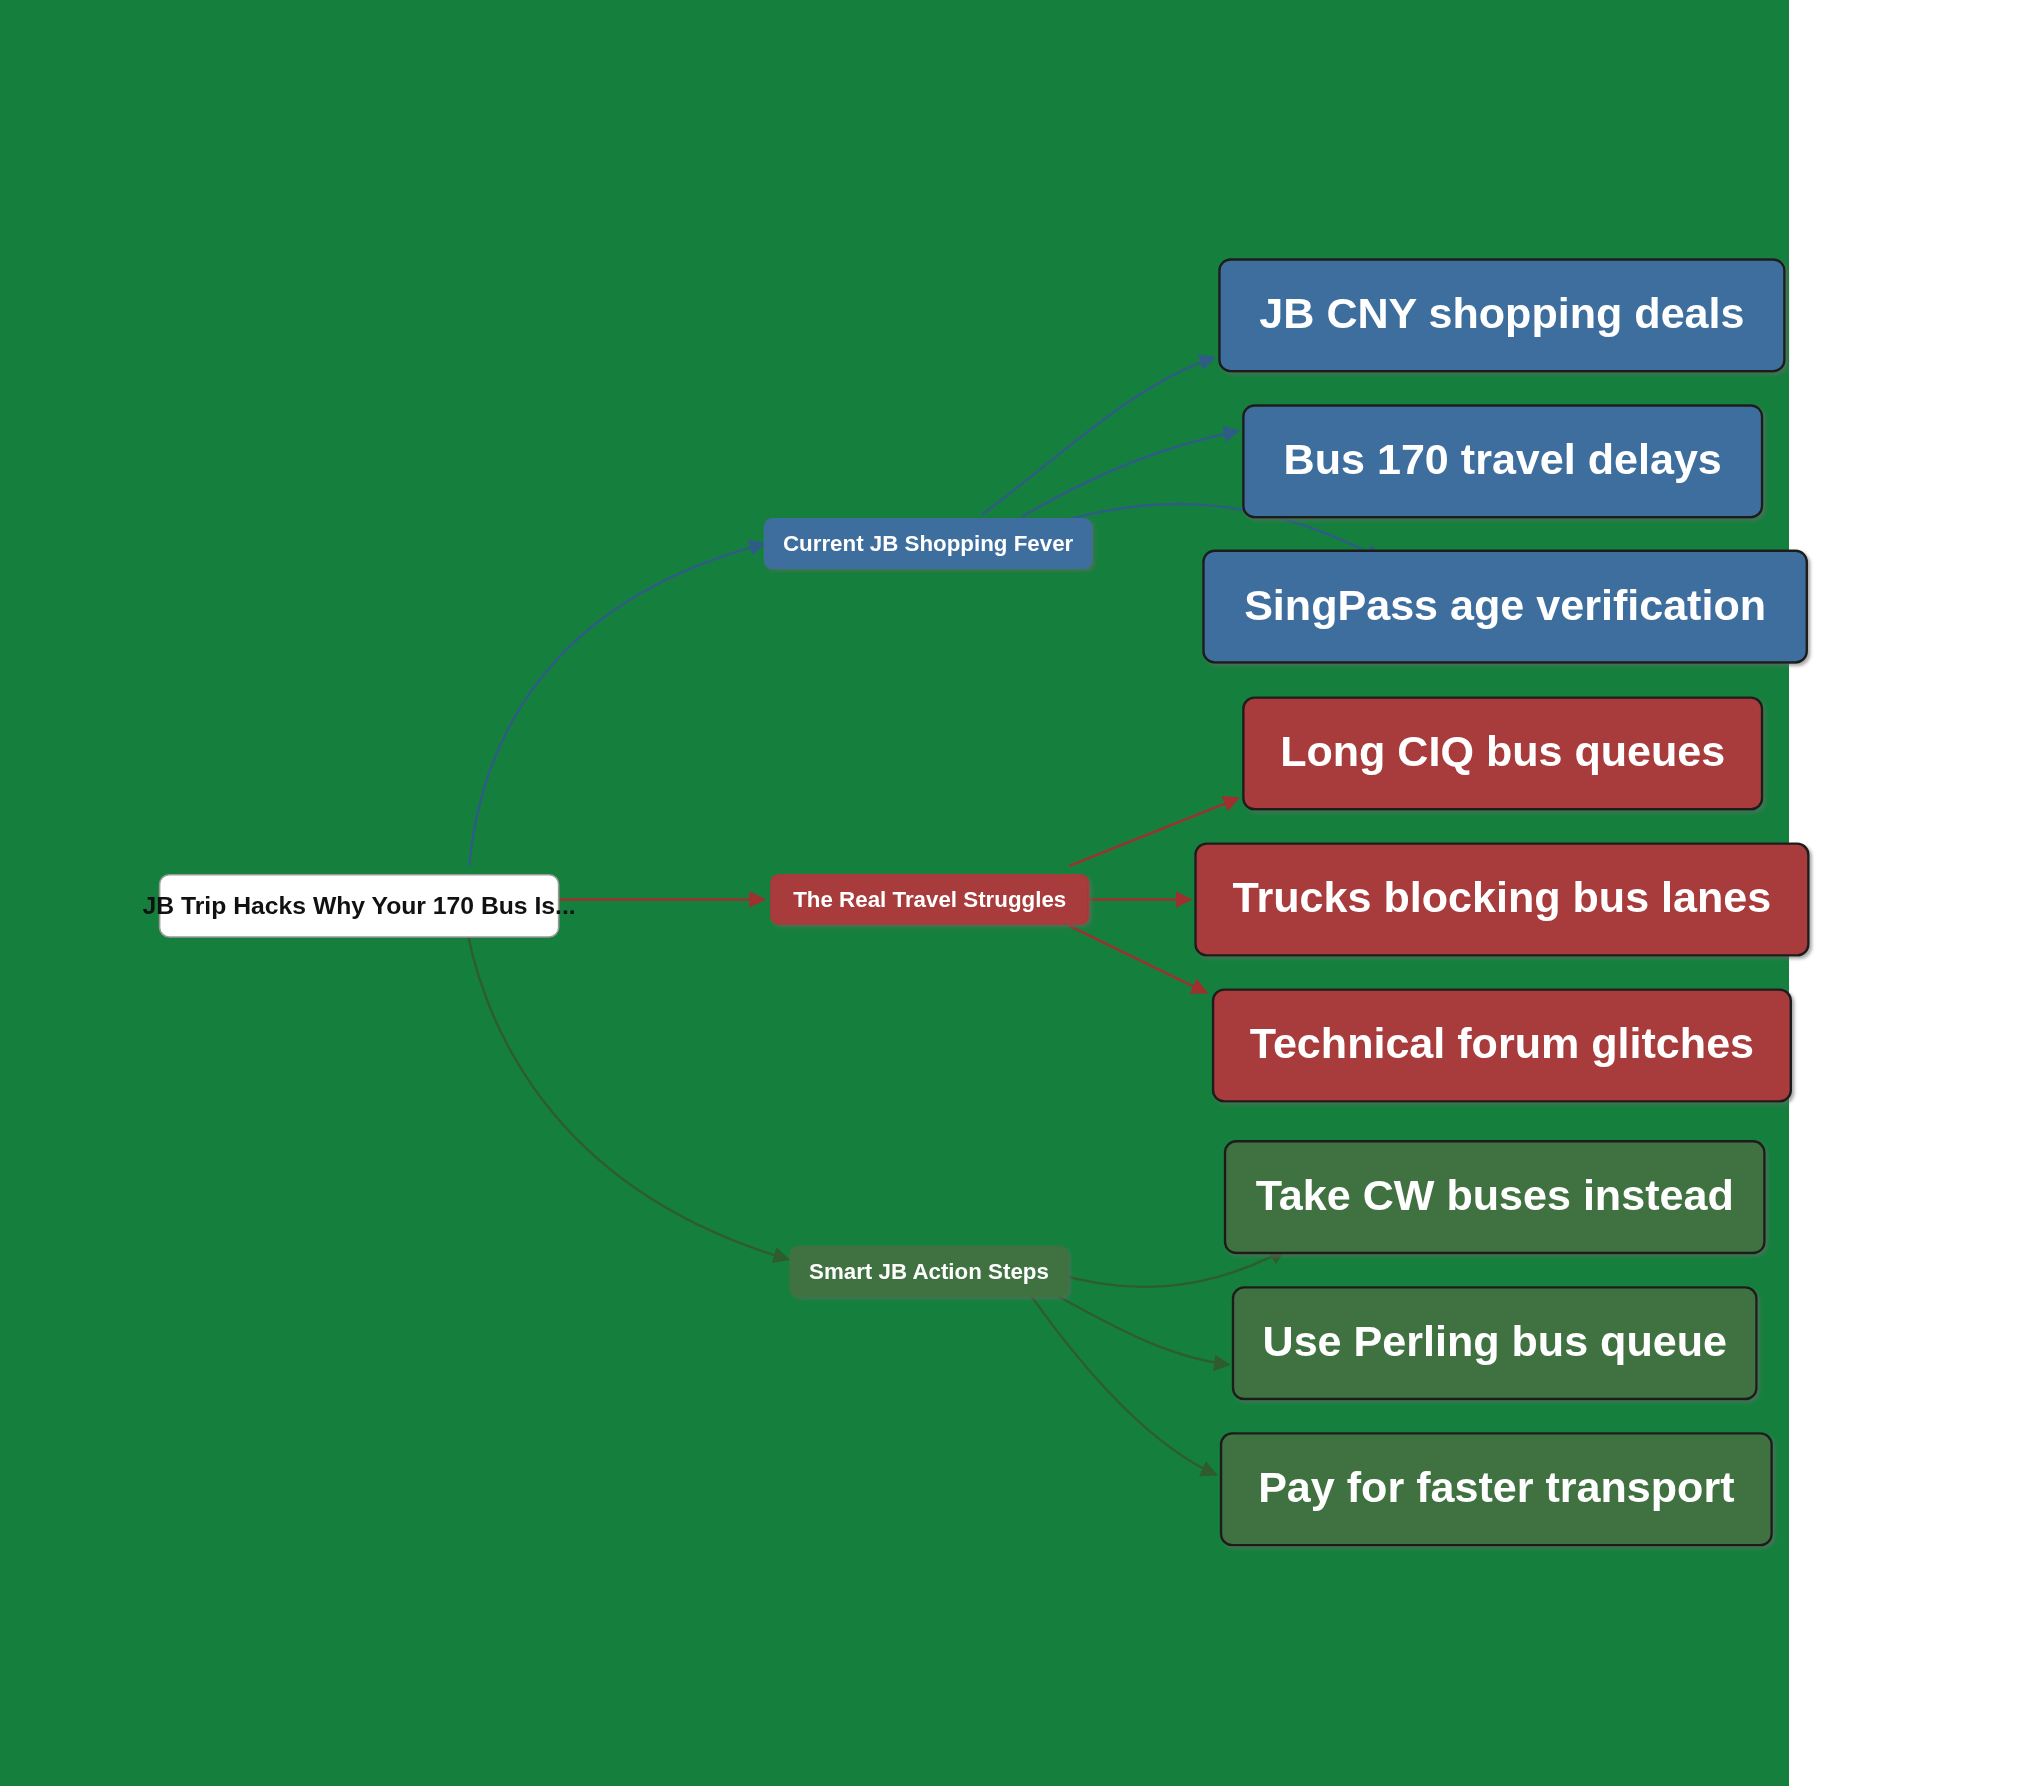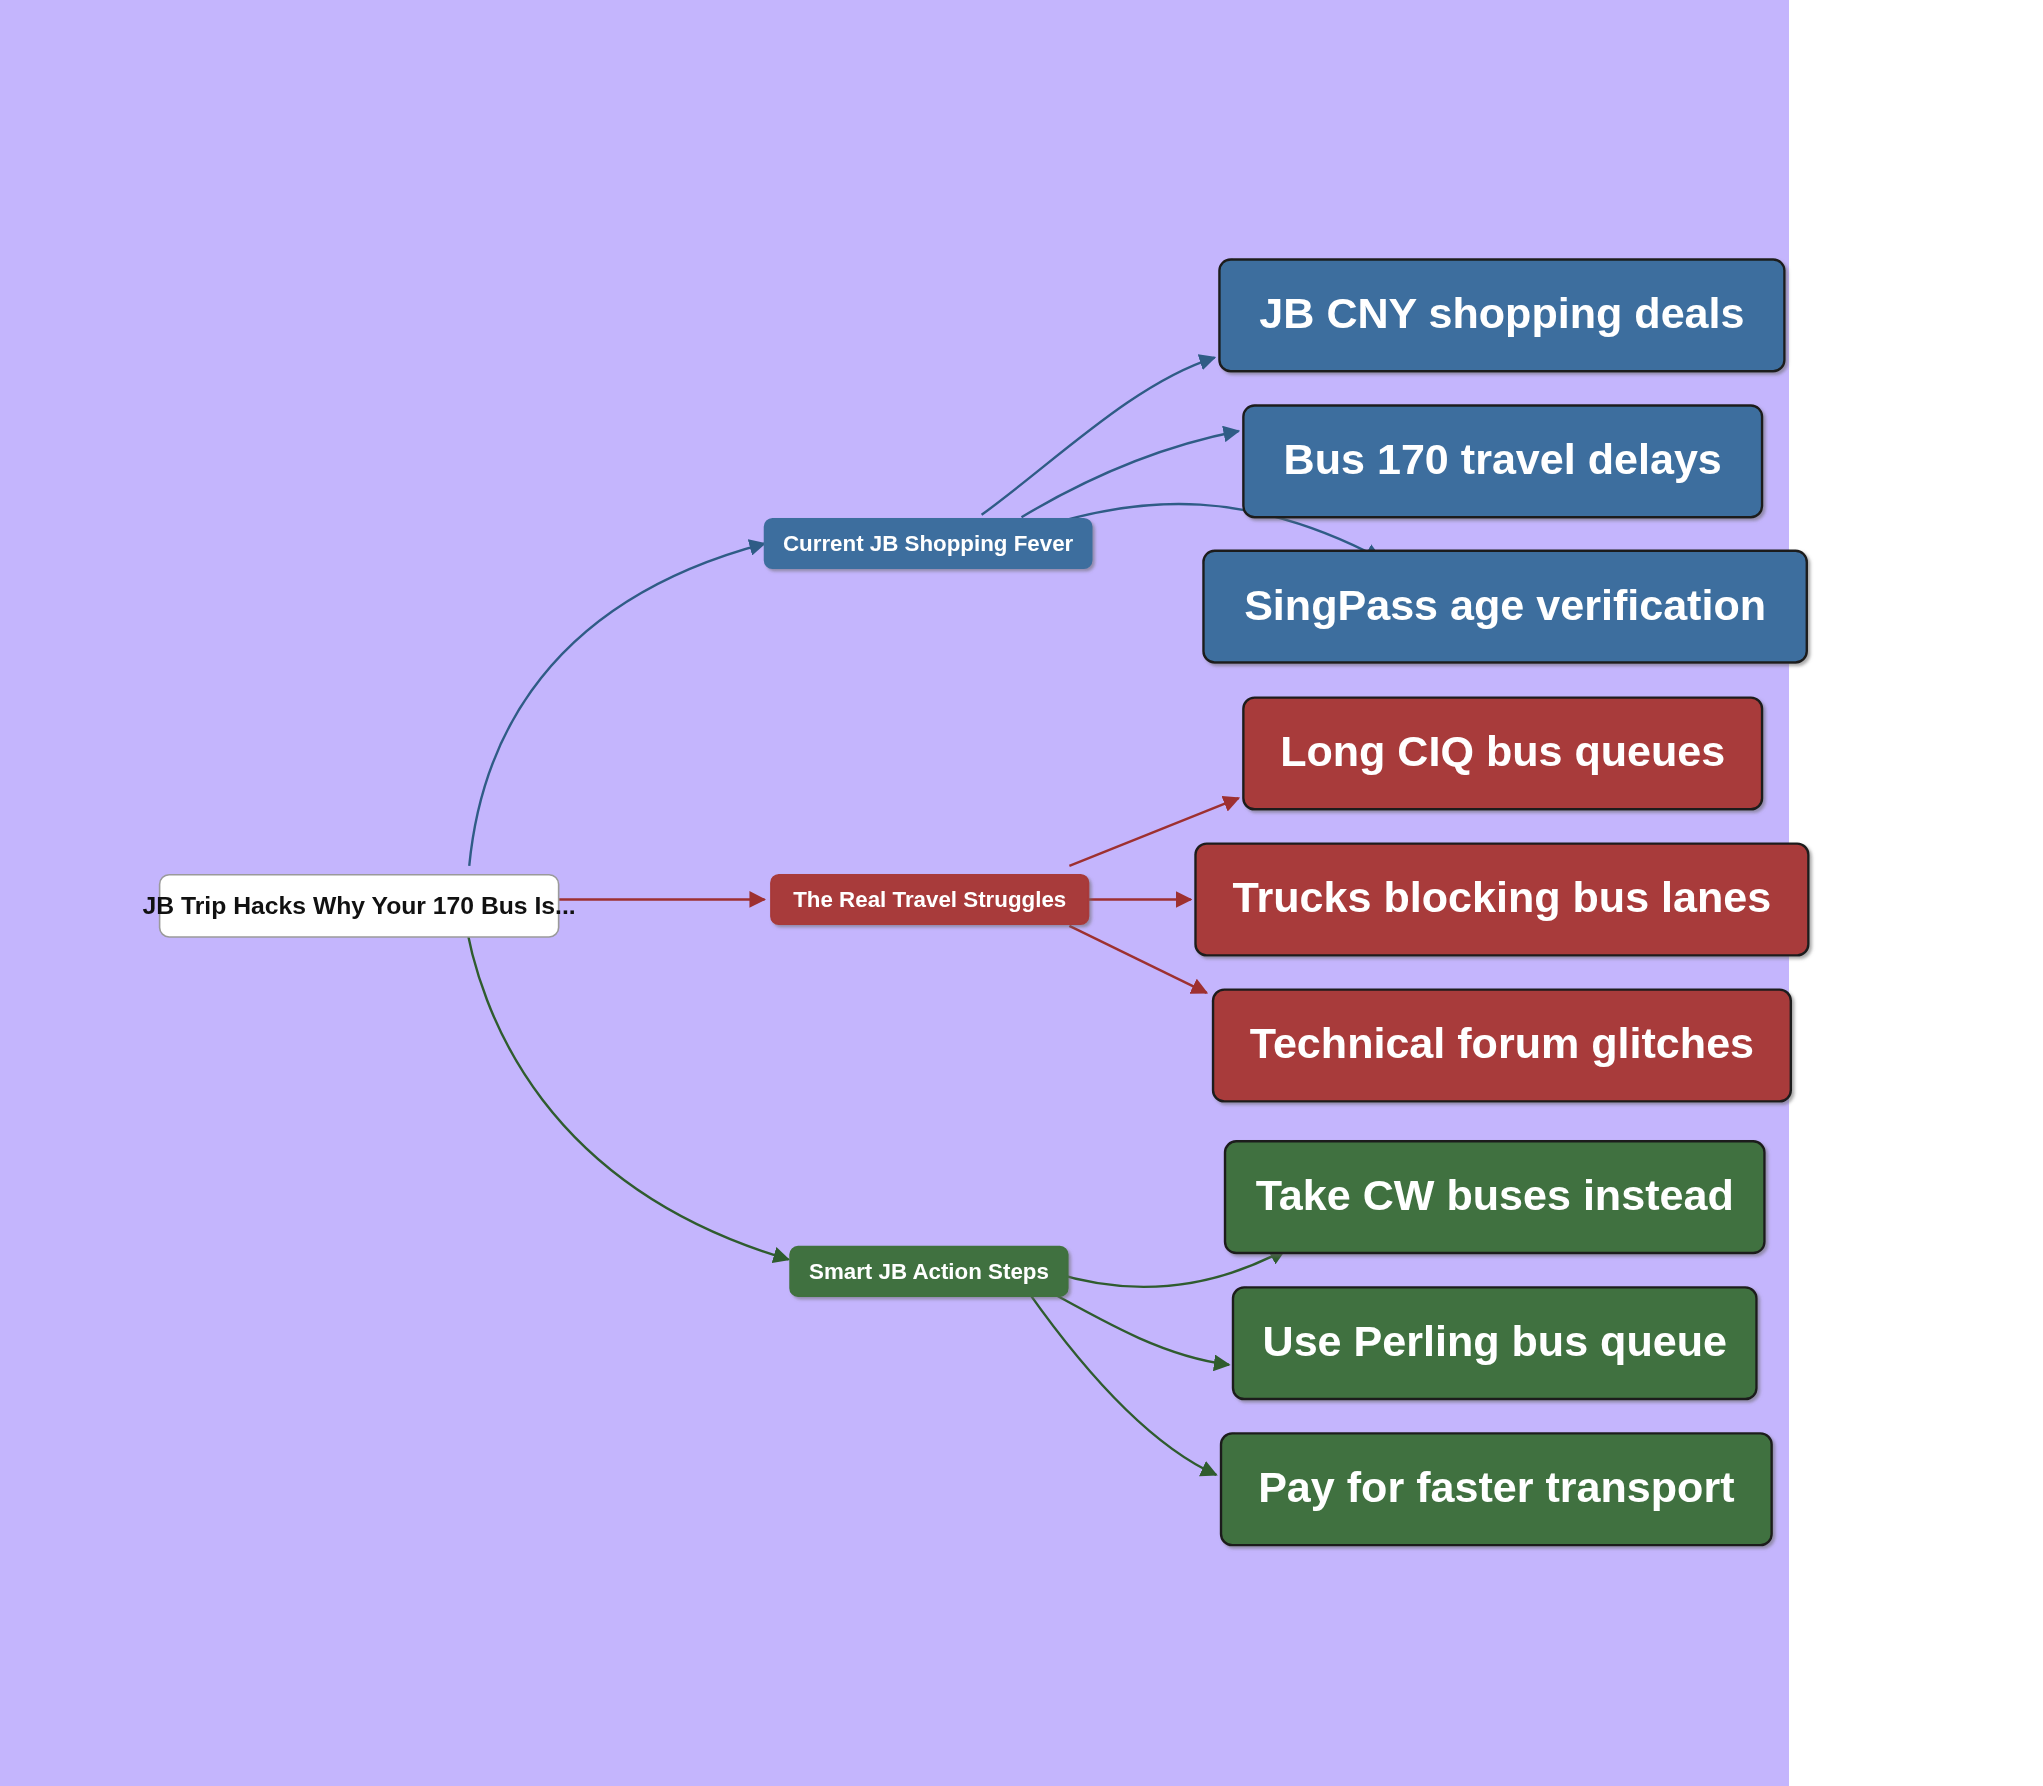--- a/index.html
+++ b/index.html
@@ -10,21 +10,21 @@
   body {
     width: 2043px;
     height: 1787px;
     font-family: "Liberation Sans", sans-serif;
     overflow: hidden;
   }
   #mindmap-root {
     position: relative;
     width: 1789px;
     height: 1787px;
-    background: #c4b5fd;
+    background: #15803d;
   }
   svg.canvas {
     position: absolute;
     left: 0;
     top: 0;
     width: 2043px;
     height: 1787px;
     display: block;
   }
   .node-label {

